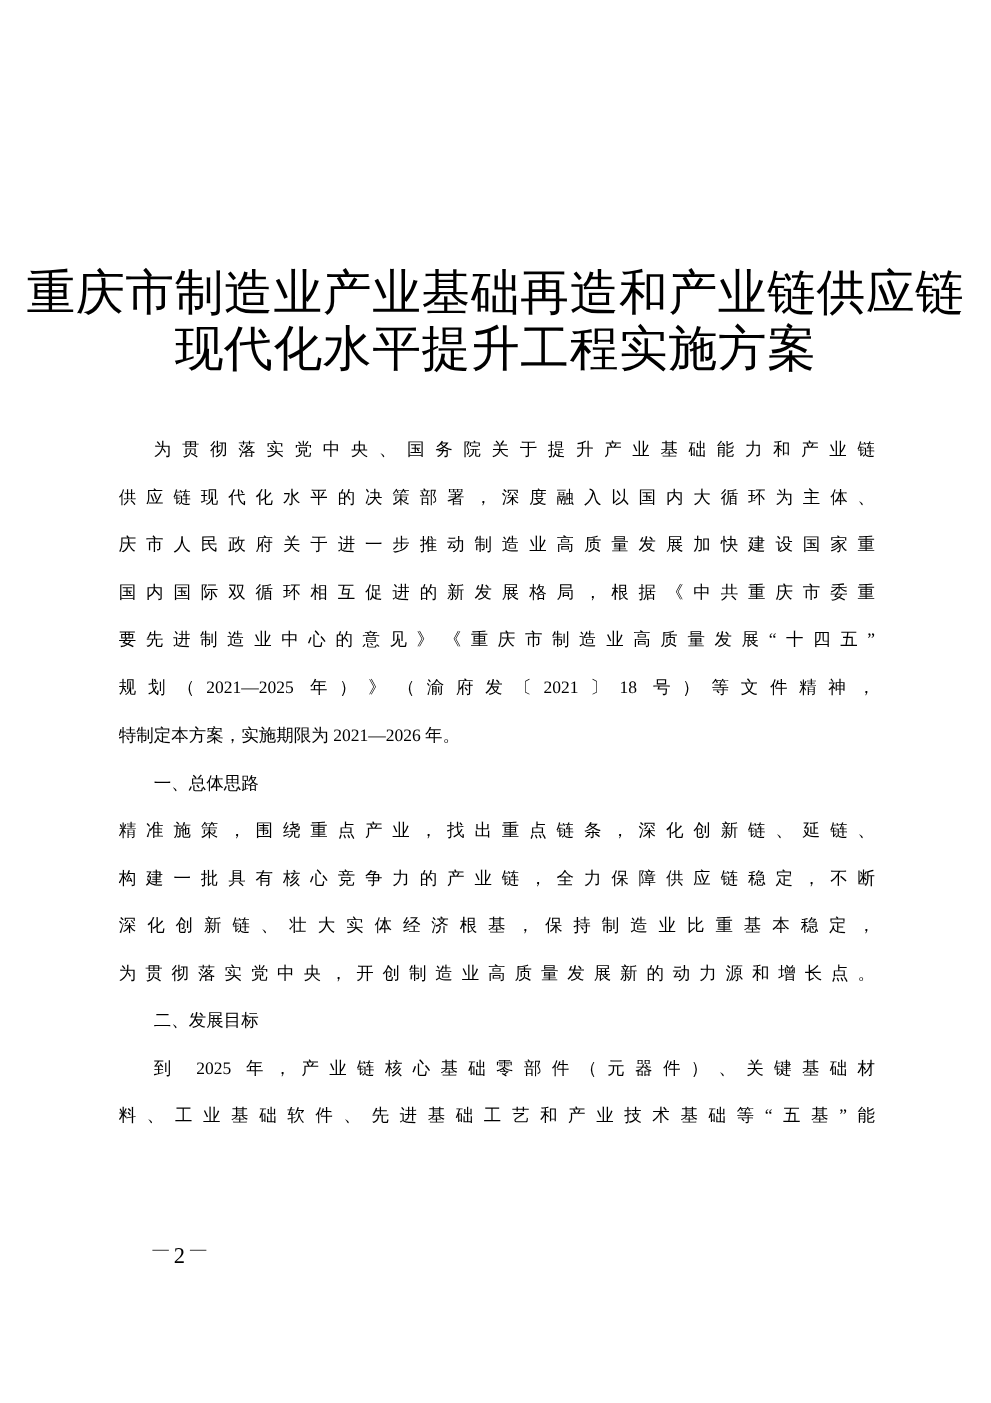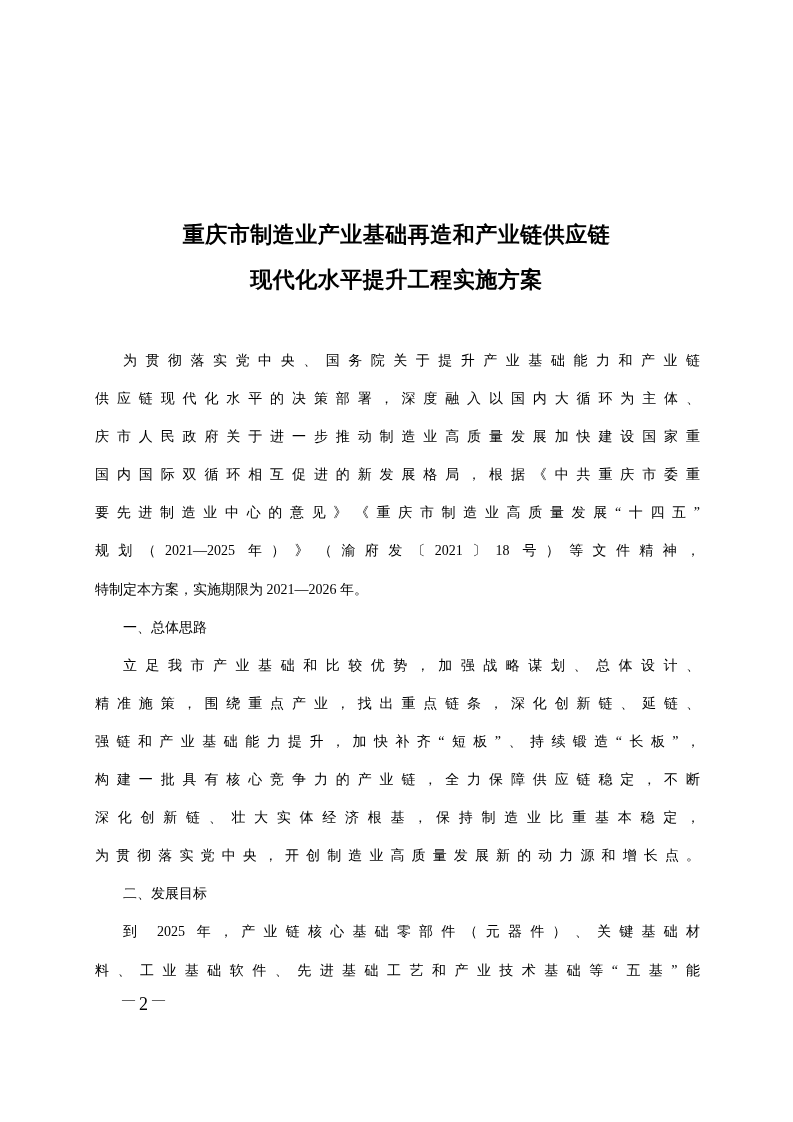--- a/index.html
+++ b/index.html
@@ -15,22 +15,22 @@
   }
   .title-block {
     position: absolute;
     left: 0;
     top: 212px;
     width: 793px;
     text-align: center;
   }
   .title-line {
     font-family: "DejaVu Sans", "Liberation Sans", sans-serif;
-    font-weight: bold;
-    font-size: 22px;
+    font-weight: normal;
+    font-size: 39px;
     line-height: 45px;
     letter-spacing: 0.5px;
     white-space: nowrap;
   }
   .body-block {
     position: absolute;
     left: 95px;
     top: 342px;
     width: 605px;
     font-size: 14px;
@@ -80,23 +80,21 @@
     <div class="bline just indent">为贯彻落实党中央、国务院关于提升产业基础能力和产业链</div>
     <div class="bline just">供应链现代化水平的决策部署，深度融入以国内大循环为主体、</div>
     <div class="bline just">庆市人民政府关于进一步推动制造业高质量发展加快建设国家重</div>
     <div class="bline just">国内国际双循环相互促进的新发展格局，根据《中共重庆市委重</div>
     <div class="bline just">要先进制造业中心的意见》《重庆市制造业高质量发展“十四五”</div>
     <div class="bline just">规划（2021—2025 年）》（渝府发〔2021〕18 号）等文件精神，</div>
     <div class="bline plain">特制定本方案，实施期限为 2021—2026 年。</div>
 
     <div class="bline plain indent">一、总体思路</div>
 
-    <div class="bline just indent">立足我市产业基础和比较优势，加强战略谋划、总体设计、</div>
     <div class="bline just">精准施策，围绕重点产业，找出重点链条，深化创新链、延链、</div>
-    <div class="bline just">强链和产业基础能力提升，加快补齐“短板”、持续锻造“长板”，</div>
     <div class="bline just">构建一批具有核心竞争力的产业链，全力保障供应链稳定，不断</div>
     <div class="bline just">深化创新链、壮大实体经济根基，保持制造业比重基本稳定，</div>
     <div class="bline just">为贯彻落实党中央，开创制造业高质量发展新的动力源和增长点。</div>
 
     <div class="bline plain indent">二、发展目标</div>
 
     <div class="bline just indent">到 2025 年，产业链核心基础零部件（元器件）、关键基础材</div>
     <div class="bline just">料、工业基础软件、先进基础工艺和产业技术基础等“五基”能</div>
   </div>
 

